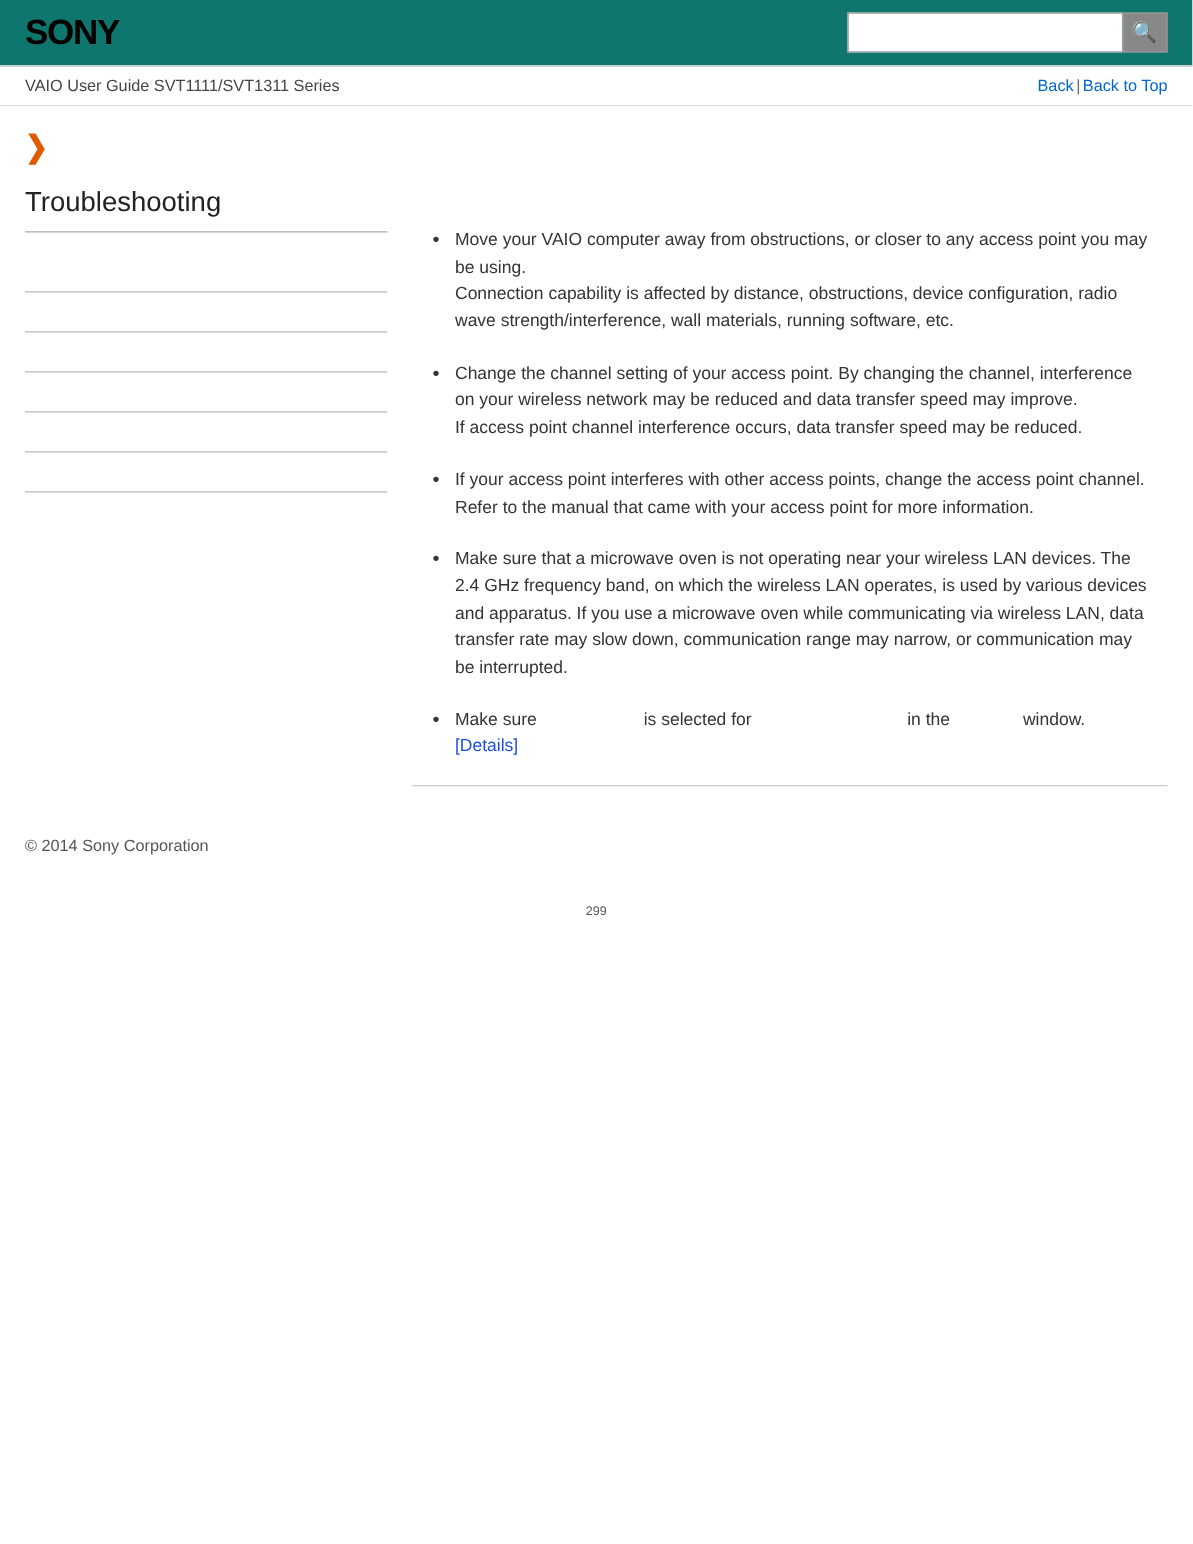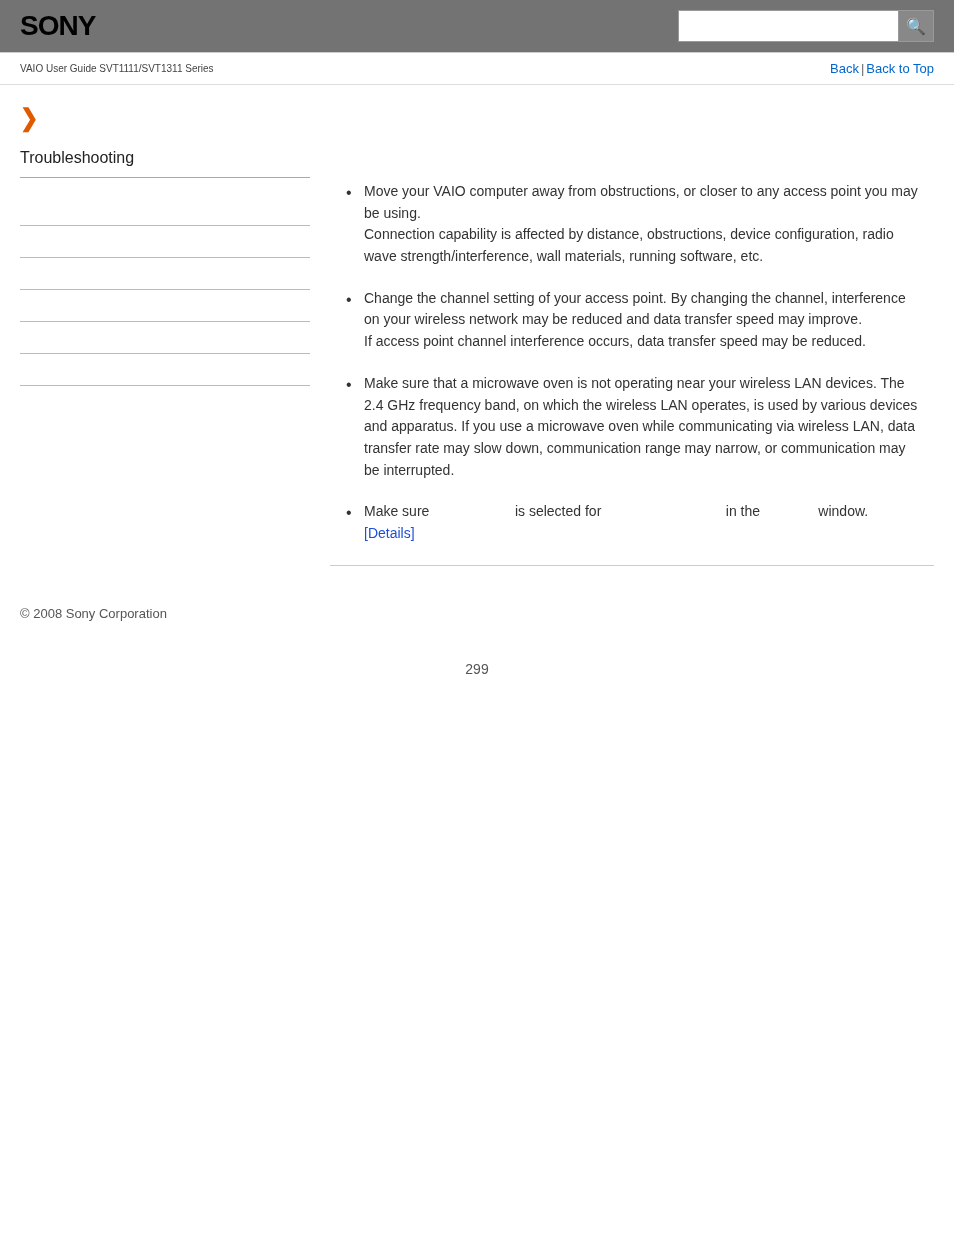--- a/index.html
+++ b/index.html
@@ -12,21 +12,21 @@
       min-height: 1235px;
     }
 
     
     .header {
       display: flex;
       align-items: center;
       justify-content: space-between;
       padding: 10px 20px;
       border-bottom: 1px solid #ccc;
-      background: #737373;
+      background: #0f766e;
     }
     .sony-logo {
       font-size: 28px;
       font-weight: 900;
       font-family: Arial Black, sans-serif;
       letter-spacing: -1px;
       color: #000;
     }
     .search-area {
       display: flex;
@@ -57,21 +57,21 @@
 
     
     .sub-header {
       display: flex;
       justify-content: space-between;
       align-items: center;
       padding: 8px 20px;
       border-bottom: 1px solid #ddd;
     }
     .guide-title {
-      font-size: 10px;
+      font-size: 13px;
       color: #444;
     }
     .nav-links {
       display: flex;
       gap: 2px;
       font-size: 13px;
     }
     .nav-links a {
       color: #0066cc;
       text-decoration: none;
@@ -92,21 +92,21 @@
     }
     .chevron-icon {
       color: #e05a00;
       font-size: 22px;
       font-weight: bold;
       margin-bottom: 18px;
       display: inline-block;
       transform: scaleY(1.1);
     }
     .section-title {
-      font-size: 16px;
+      font-size: 22px;
       font-weight: normal;
       color: #222;
       padding-bottom: 10px;
       border-bottom: 1px solid #aaa;
       margin-bottom: 16px;
     }
     .sidebar-items {
       display: flex;
       flex-direction: column;
       gap: 0;
@@ -161,21 +161,21 @@
     }
 
     
     .footer {
       padding: 20px 20px 10px 20px;
       font-size: 13px;
       color: #555;
     }
     .page-number {
       text-align: center;
-      font-size: 14px;
+      font-size: 10px;
       color: #555;
       margin-top: 30px;
     }
   </style>
 </head>
 <body>
 
 <div class="header">
   <div class="sony-logo">SONY</div>
   <div class="search-area">
@@ -224,28 +224,31 @@
 
   <div class="content">
     <ul class="bullet-list">
       <li>
         <span>Move your VAIO computer away from obstructions, or closer to any access point you may be using.<br>Connection capability is affected by distance, obstructions, device configuration, radio wave strength/interference, wall materials, running software, etc.</span>
       </li>
       <li>
         <span>Change the channel setting of your access point. By changing the channel, interference on your wireless network may be reduced and data transfer speed may improve.<br>If access point channel interference occurs, data transfer speed may be reduced.</span>
       </li>
       <li>
+        <span>If your access point interferes with other access points, change the access point channel. Refer to the manual that came with your access point for more information.</span>
+      </li>
+      <li>
         <span>Make sure that a microwave oven is not operating near your wireless LAN devices. The 2.4 GHz frequency band, on which the wireless LAN operates, is used by various devices and apparatus. If you use a microwave oven while communicating via wireless LAN, data transfer rate may slow down, communication range may narrow, or communication may be interrupted.</span>
       </li>
       <li>
         <span>Make sure &nbsp;&nbsp;&nbsp;&nbsp;&nbsp;&nbsp;&nbsp;&nbsp;&nbsp;&nbsp;&nbsp;&nbsp;&nbsp;&nbsp;&nbsp;&nbsp;&nbsp;&nbsp;&nbsp;&nbsp; is selected for &nbsp;&nbsp;&nbsp;&nbsp;&nbsp;&nbsp;&nbsp;&nbsp;&nbsp;&nbsp;&nbsp;&nbsp;&nbsp;&nbsp;&nbsp;&nbsp;&nbsp;&nbsp;&nbsp;&nbsp;&nbsp;&nbsp;&nbsp;&nbsp;&nbsp;&nbsp;&nbsp;&nbsp;&nbsp;&nbsp; in the &nbsp;&nbsp;&nbsp;&nbsp;&nbsp;&nbsp;&nbsp;&nbsp;&nbsp;&nbsp;&nbsp;&nbsp;&nbsp; window. <a href="#" class="details-link">[Details]</a></span>
       </li>
     </ul>
     <hr class="content-divider">
   </div>
 
 </div>
 
 <div class="footer">
-  <span>© 2008 Sony Corporation</span>
+  <span>© 2014 Sony Corporation</span>
 </div>
 
 <div class="page-number">299</div>
 
 </body></html>

